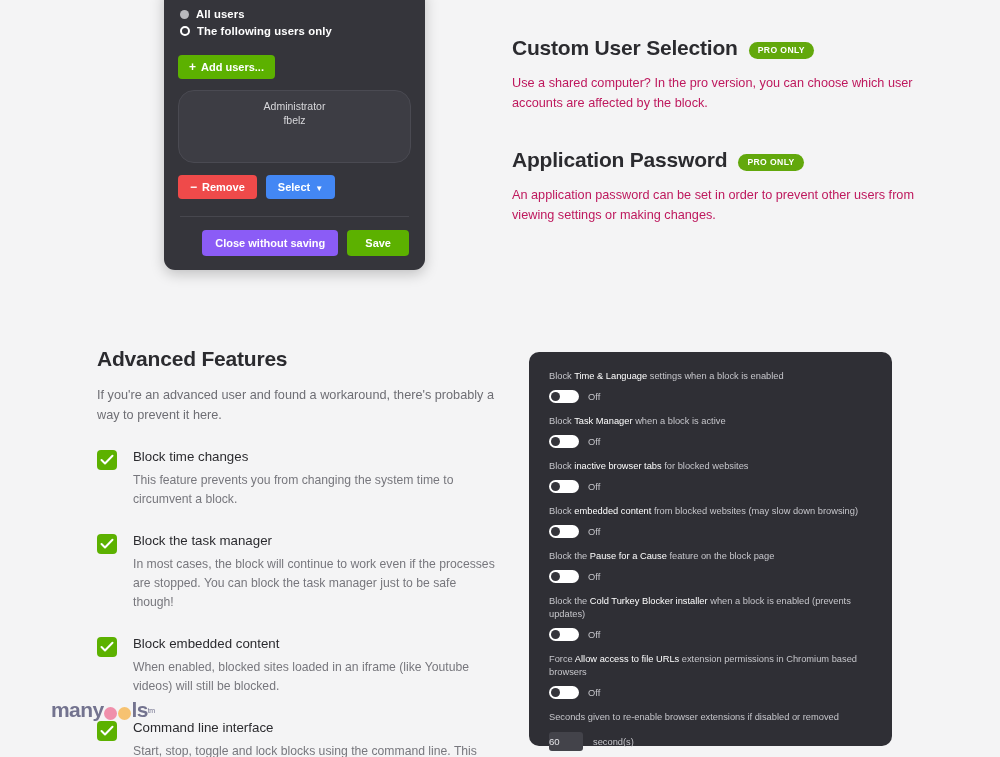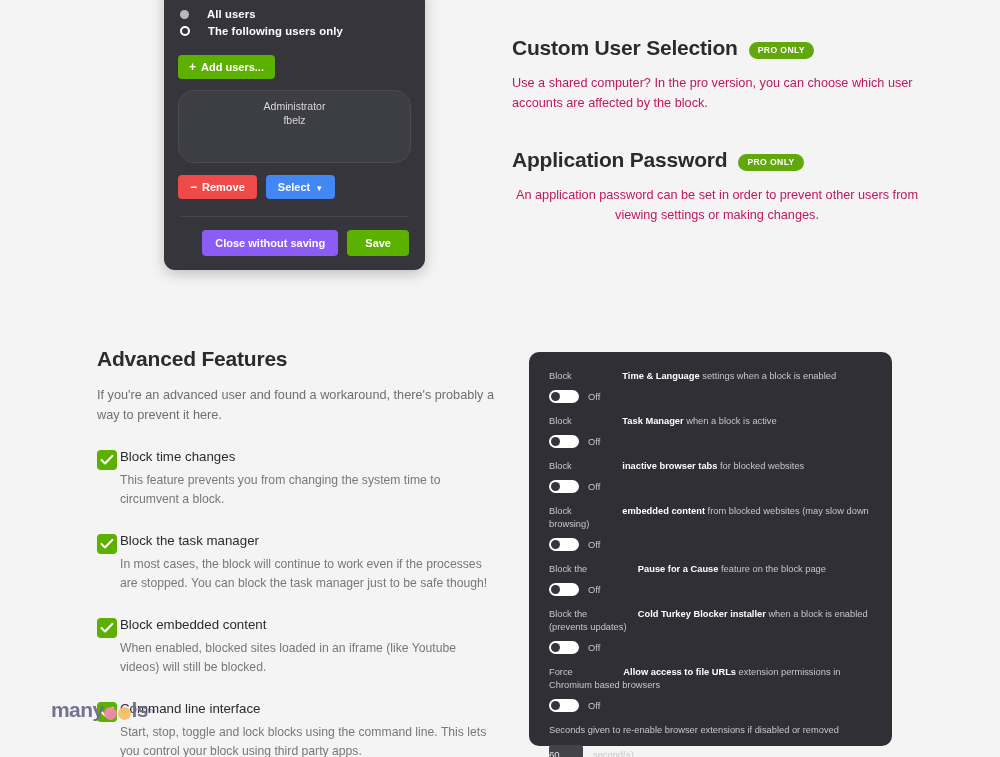--- a/index.html
+++ b/index.html
@@ -22,21 +22,21 @@
     width: 261px;
     background: #35353b;
     border-radius: 0 0 11px 11px;
     box-shadow: 0 4px 14px rgba(0,0,0,0.22);
     padding: 18px 14px 14px 14px;
   }
 
   .radio-row {
     display: flex;
     align-items: center;
-    gap: 18px;
+    gap: 7px;
     margin-bottom: 5px;
   }
   .radio-row:last-of-type { margin-bottom: 0; }
 
   .radio-dot {
     width: 9px; height: 9px;
     border-radius: 50%;
     flex: none;
     margin-left: 2px;
   }
@@ -142,21 +142,21 @@
     border-radius: 10px;
     position: relative;
     top: 2px;
   }
   .pro-body {
     margin-top: 13px;
     font-size: 12.7px;
     line-height: 20px;
     color: #be185d;
   }
-  .pro-block-2 { margin-top: 35px; text-align: center; }
+  .pro-block-2 { margin-top: 35px; }
 
   
   .adv {
     position: absolute;
     left: 97px;
     top: 347px;
     width: 400px;
   }
   .adv-title {
     font-size: 21px;
@@ -165,21 +165,21 @@
     letter-spacing: -.2px;
   }
   .adv-intro {
     margin-top: 14px;
     font-size: 12.7px;
     line-height: 20px;
     color: #6e6e74;
   }
   .feature {
     display: flex;
-    gap: 3px;
+    gap: 16px;
     margin-top: 24px;
   }
   .checkbox {
     width: 20px; height: 20px;
     background: #5cb100;
     border-radius: 4px;
     flex: none;
     position: relative;
     margin-top: 1px;
   }
@@ -207,21 +207,21 @@
     border-radius: 10px;
     padding: 18px 20px;
   }
   .setting { margin-bottom: 12px; }
   .setting:last-child { margin-bottom: 0; }
   .setting-label {
     font-size: 9.3px;
     color: #c6c6cb;
     line-height: 13px;
   }
-  .setting-label b { color: #ffffff; font-weight: bold; margin-left: 48px; }
+  .setting-label b { color: #ffffff; font-weight: normal; }
   .toggle-row {
     display: flex;
     align-items: center;
     gap: 9px;
     margin-top: 7px;
   }
   .toggle {
     width: 30px; height: 13px;
     background: #ffffff;
     border-radius: 7px;

